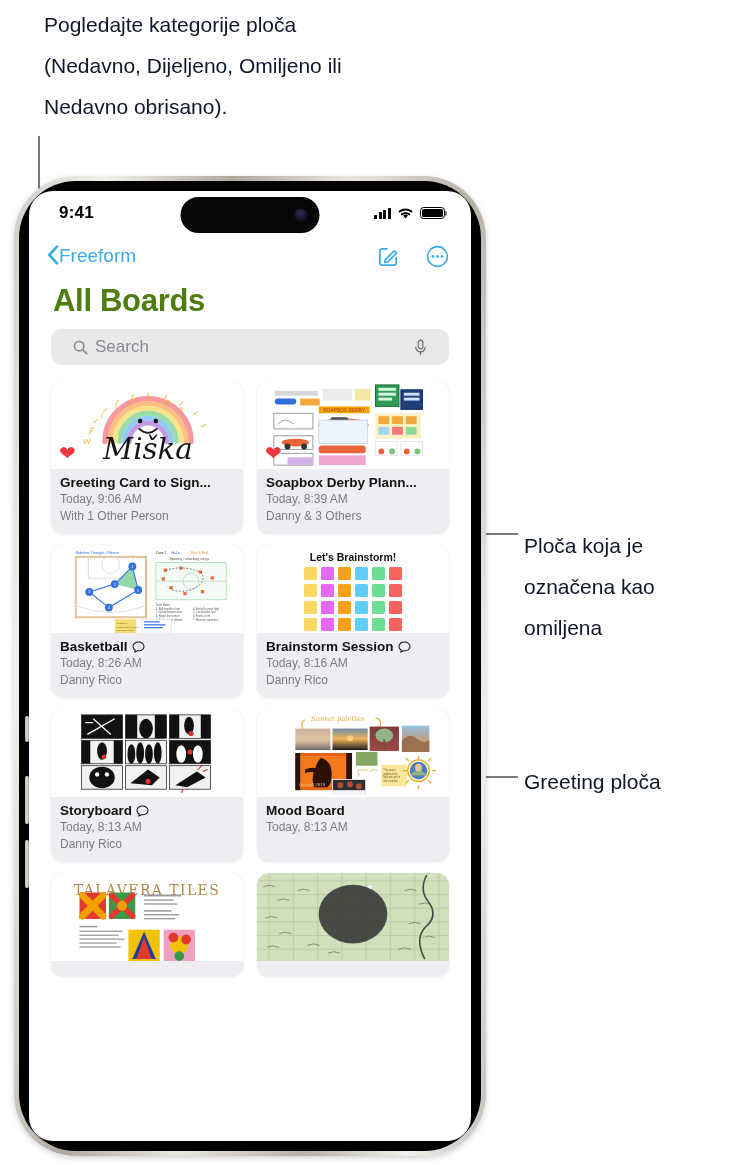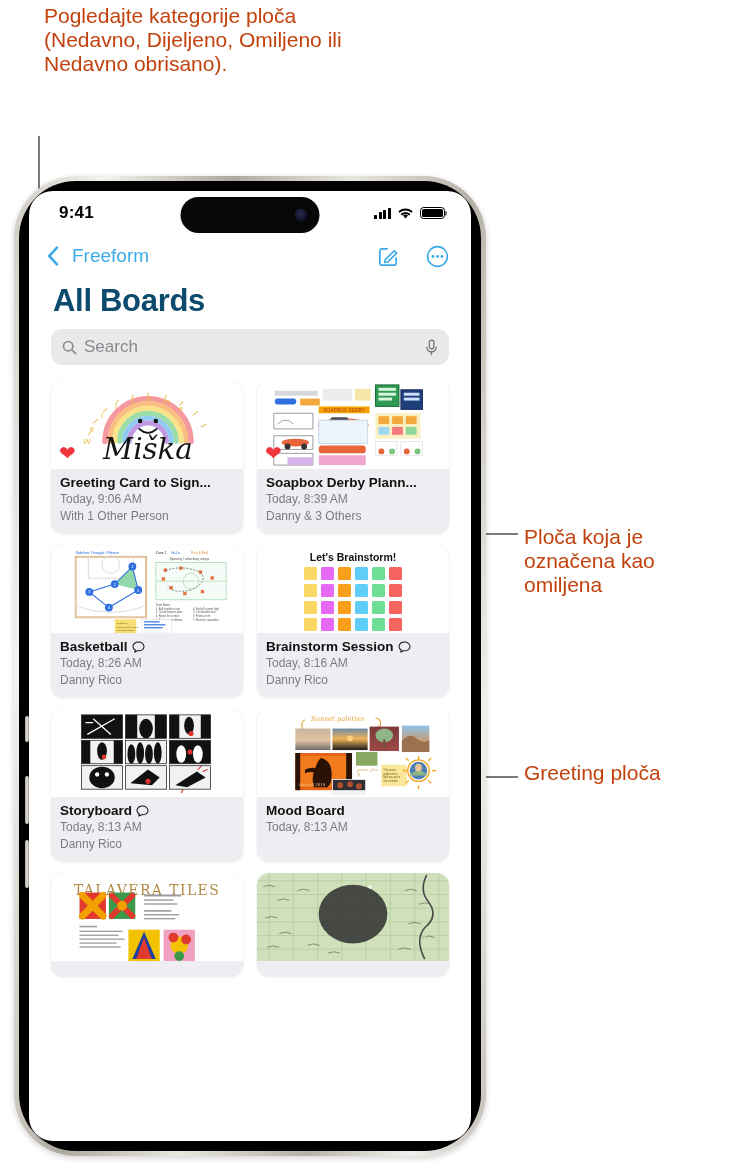--- a/index.html
+++ b/index.html
@@ -8,22 +8,22 @@
     background: #ffffff;
     font-family: "Liberation Sans", sans-serif;
     overflow: hidden;
   }
   #root { position: relative; width: 737px; height: 1165px; }
 
   
   .callout {
     position: absolute;
     font-size: 21px;
-    line-height: 24px;
-    color: #c2410c;
+    line-height: 41px;
+    color: #0f172a;
     font-family: "Liberation Sans", sans-serif;
   }
   #callout-top { left: 44px; top: 4px; width: 300px; }
   #callout-fav { left: 524px; top: 525px; width: 210px; }
   #callout-shared { left: 524px; top: 761px; width: 210px; }
 
   .leader { position: absolute; background: #7a7a7a; }
   
   #leader-top-v { left: 38px; top: 136px; width: 2px; height: 122px; }
   
@@ -94,36 +94,36 @@
   .batt span { display:block; width: 100%; height: 100%; background: #000; border-radius: 1.6px; }
   .batt:after { content:""; position:absolute; right:-3.4px; top: 50%; transform: translateY(-50%);
      width: 2px; height: 4.5px; background: #000; border-radius: 0 1.5px 1.5px 0; opacity:.5;}
 
   
   #navbar {
     height: 42px;
     display: flex; align-items: center;
     padding: 0 22px 0 18px;
   }
-  #back-btn { display: flex; align-items: center; gap: 13px; cursor: pointer; }
+  #back-btn { display: flex; align-items: flex-start; gap: 0; cursor: pointer; }
   #back-chevron { width: 12px; height: 20px; }
   #back-label { font-size: 19px; color: #3cabe8; }
   #nav-actions { margin-left: auto; display: flex; align-items: center; gap: 26px; }
   .navicon { cursor: pointer; display:flex; align-items:center; }
 
   
   #content { padding: 0 14px; }
   #page-title {
-    font-size: 31px; font-weight: bold; color: #0c4a6e;
+    font-size: 31px; font-weight: bold; color: #4d7c0f;
     padding: 6px 10px 10px 10px; letter-spacing: -.3px;
   }
   #searchbar {
     margin: 0 8px 16px 8px;
     height: 36px; background: #e9e9eb; border-radius: 11px;
-    display: flex; align-items: center; padding: 0 11px; gap: 7px;
+    display: flex; align-items: center; padding: 0 22px; gap: 7px;
   }
   #search-placeholder { font-size: 17px; color: #8a8a8e; flex: 1; }
 
   #grid { display: grid; grid-template-columns: 1fr 1fr; gap: 12px 14px; padding: 0 8px; }
   .card {
     background: #eeeef2;
     border-radius: 12px;
     overflow: hidden;
     box-shadow: 0 1px 3px rgba(0,0,0,.10);
     cursor: pointer;

